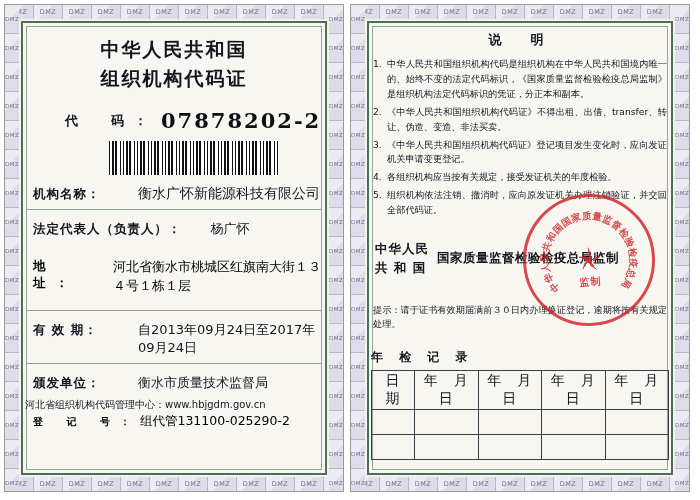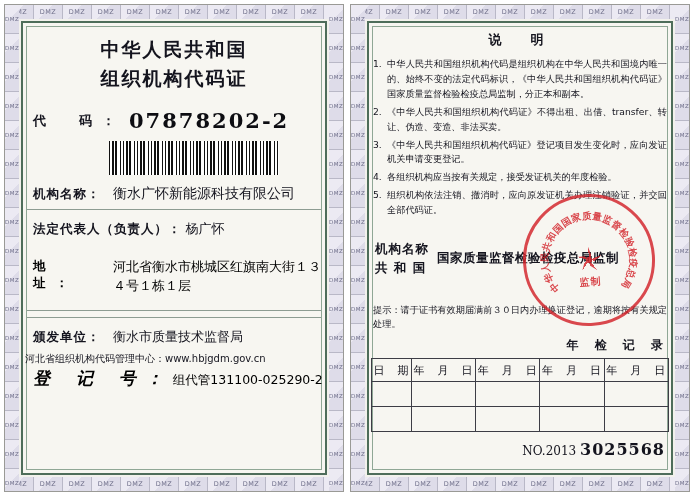--- a/index.html
+++ b/index.html
@@ -113,20 +113,21 @@
     display: flex;
     align-items: center;
     margin-top: 16px;
     padding-left: 8px;
   }
   .code-label {
     font-size: 13px;
     font-weight: bold;
     letter-spacing: 10px;
     color: #14141e;
+    margin-left: 32px;
   }
   .code-value {
     font-family: "DejaVu Serif", "Liberation Serif", serif;
     font-size: 21px;
     font-weight: bold;
     letter-spacing: 2px;
     margin-left: 4px;
     color: #0d0d12;
   }
   .barcode {
@@ -136,20 +137,21 @@
     background: repeating-linear-gradient(
       to right,
       #111 0 1px, #fff 1px 3px, #111 3px 5px, #fff 5px 6px,
       #111 6px 8px, #fff 8px 11px, #111 11px 12px, #fff 12px 14px);
   }
   .field {
     display: flex;
     align-items: baseline;
     margin-top: 10px;
     padding-left: 8px;
+    gap: 25px;
   }
   .field .lbl { min-width: 76px; }
   .field-val {
     font-size: 13px;
     color: #14141e;
     padding-left: 4px;
   }
   .field-val.big { font-size: 14px; }
   .addr-wrap {
     display: flex;
@@ -176,21 +178,21 @@
     color: #14141e;
     text-align: left;
     margin-top: 6px;
   }
   .reg-row {
     display: flex;
     align-items: baseline;
     padding-left: 8px;
     margin-top: 1px;
   }
-  .reg-lbl { min-width: 76px; font-size: 17px; font-weight: bold; letter-spacing: 10px; font-style: italic;}
+  .reg-lbl { min-width: 76px; font-size: 10px; font-weight: bold; letter-spacing: 10px;}
   .reg-val { font-size: 12.5px; }
 
   
   .notes-title {
     text-align: center;
     font-size: 13px;
     font-weight: bold;
     letter-spacing: 8px;
     margin-top: 6px;
     color: #14141e;
@@ -288,36 +290,36 @@
   .tip {
     margin-top: 26px;
     font-size: 9.2px;
     line-height: 1.6;
     color: #14141e;
     text-align: justify;
     padding: 0 2px;
     font-family: Liberation Mono, monospace;
   }
   .annual-title {
-    text-align: right;
+    text-align: left;
     font-size: 12px;
     font-weight: bold;
     letter-spacing: 6px;
-    margin-top: 4px;
+    margin-top: 16px;
     color: #14141e;
   }
   table.annual {
     width: 100%;
     border-collapse: collapse;
     margin-top: 4px;
   }
   table.annual td, table.annual th {
     border: 1px solid #3d3d46;
     height: 22px;
-    font-size: 11px;
+    font-size: 14px;
     font-weight: normal;
     text-align: center;
     color: #14141e;
     margin-top: 15px;
   }
   table.annual th { height: 20px; letter-spacing: 1px;}
   .nofoot {
     margin-top: 8px;
     text-align: right;
     padding-right: 4px;
@@ -432,20 +434,24 @@
         <span class="lbl" style="min-width:0">法定代表人（负责人）：</span>
         <span class="field-val">杨广怀</span>
       </div>
 
       <div class="addr-wrap">
         <span class="addr-lbl">地　址：</span>
         <span class="addr-val">河北省衡水市桃城区红旗南大街１３４号１栋１层</span>
       </div>
       <div class="sep" style="margin-top:14px"></div>
 
+      <div class="field">
+        <span class="lbl">有 效 期：</span>
+        <span class="field-val">自2013年09月24日至2017年09月24日</span>
+      </div>
       <div class="sep"></div>
 
       <div class="field">
         <span class="lbl">颁发单位：</span>
         <span class="field-val">衡水市质量技术监督局</span>
       </div>
 
       <div class="small-note">河北省组织机构代码管理中心：www.hbjgdm.gov.cn</div>
 
       <div class="reg-row">
@@ -523,30 +529,30 @@
           <div class="dmz-cell">DMZ</div>
           <div class="dmz-cell">DMZ</div>
         </div>
     </div>
     <div class="inner-frame"></div>
 
     <div class="content">
       <div class="notes-title">说　明</div>
 
       <ul class="notes">
-        <li>中华人民共和国组织机构代码是组织机构在中华人民共和国境内唯一的、始终不变的法定代码标识，《中华人民共和国组织机构代码证》国家质量监督检验检疫总局监制，分正本和副本。</li>
+        <li>中华人民共和国组织机构代码是组织机构在中华人民共和国境内唯一的、始终不变的法定代码标识，《国家质量监督检验检疫总局监制》是组织机构法定代码标识的凭证，分正本和副本。</li>
         <li>《中华人民共和国组织机构代码证》不得出租、出借、transfer、转让、伪造、变造、非法买卖。</li>
         <li>《中华人民共和国组织机构代码证》登记项目发生变化时，应向发证机关申请变更登记。</li>
         <li>各组织机构应当按有关规定，接受发证机关的年度检验。</li>
         <li>组织机构依法注销、撤消时，应向原发证机关办理注销验证，并交回全部代码证。</li>
       </ul>
 
       <div class="issuer-block">
         <div class="issuer-left">
-          <div>机构名称</div>
+          <div>中华人民</div>
           <div>共 和 国</div>
         </div>
         <div class="issuer-right">国家质量监督检验检疫总局监制</div>
 
         <div class="seal">
           <div class="seal-text">
               <span class="seal-char" style="transform: rotate(-125deg) translate(-4px, -50px);">中</span>
               <span class="seal-char" style="transform: rotate(-111.111deg) translate(-4px, -50px);">华</span>
               <span class="seal-char" style="transform: rotate(-97.2222deg) translate(-4px, -50px);">人</span>
               <span class="seal-char" style="transform: rotate(-83.3333deg) translate(-4px, -50px);">民</span>

